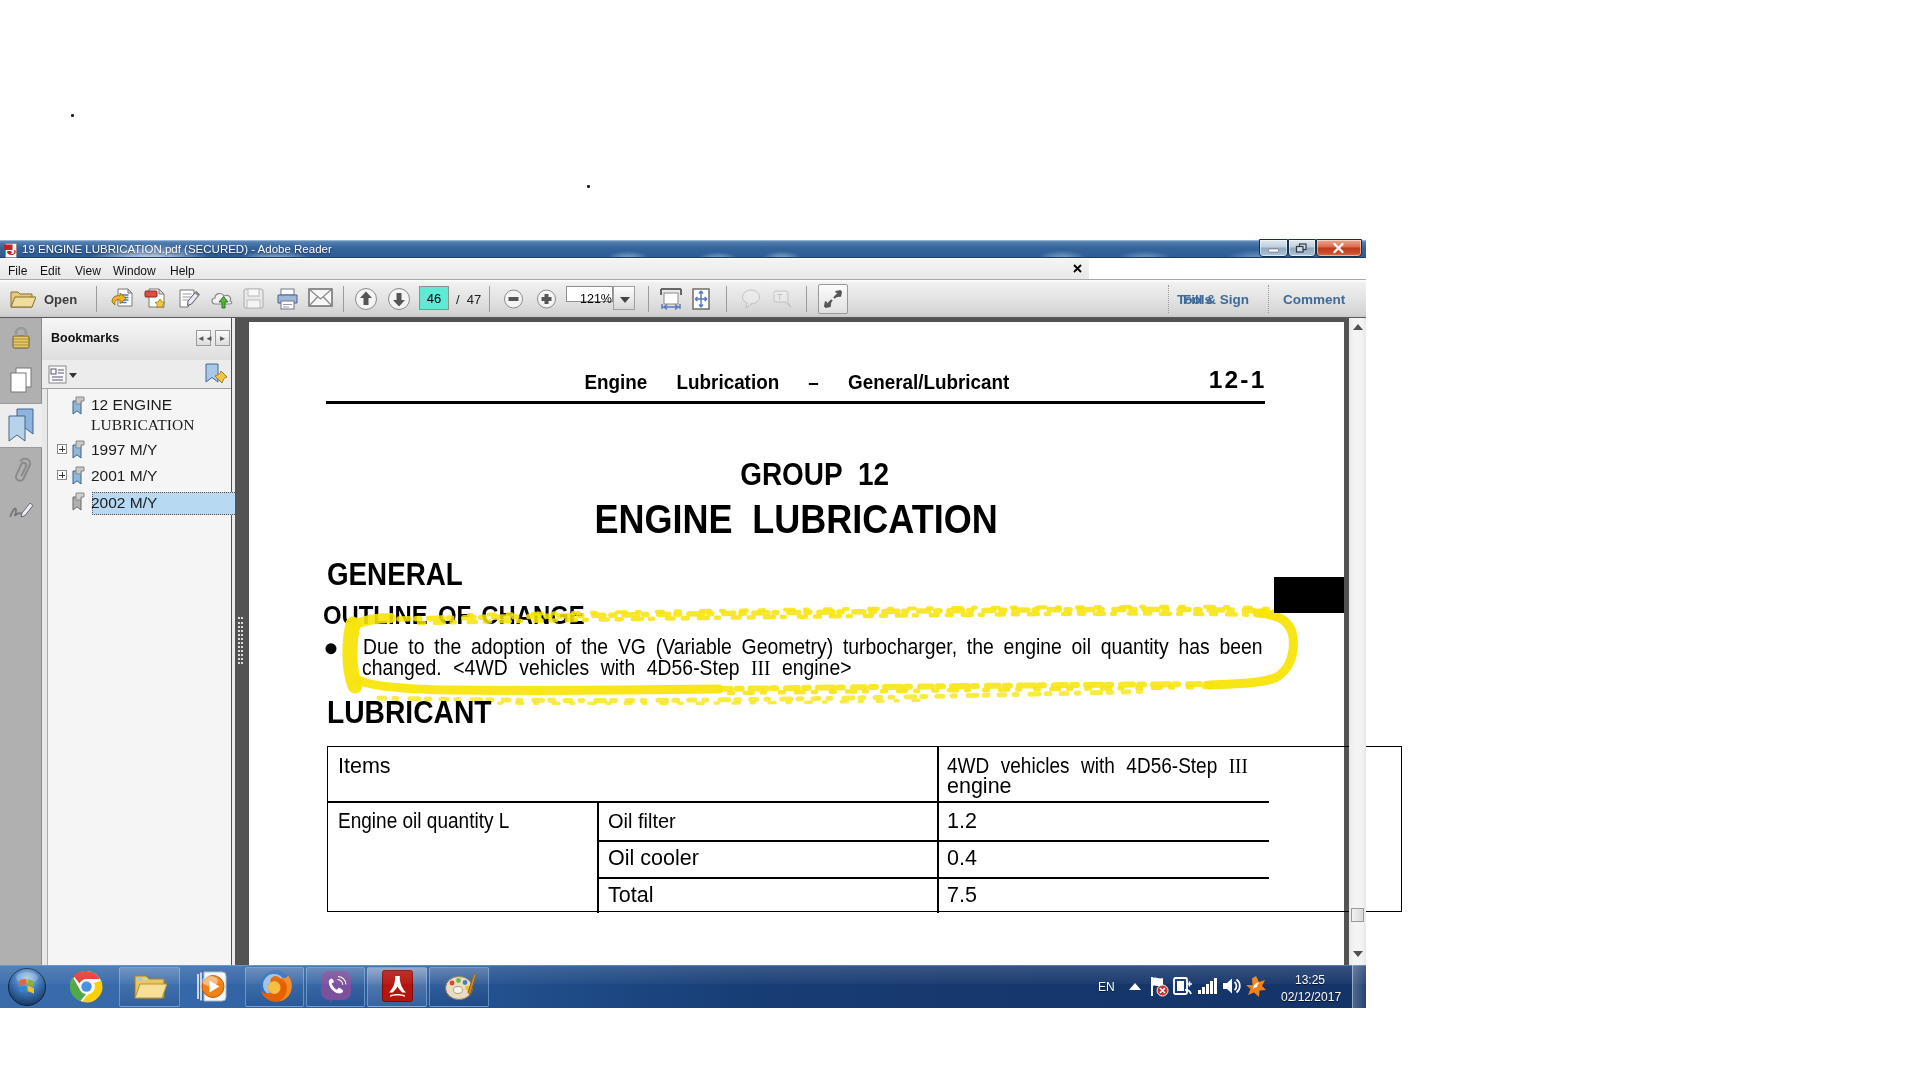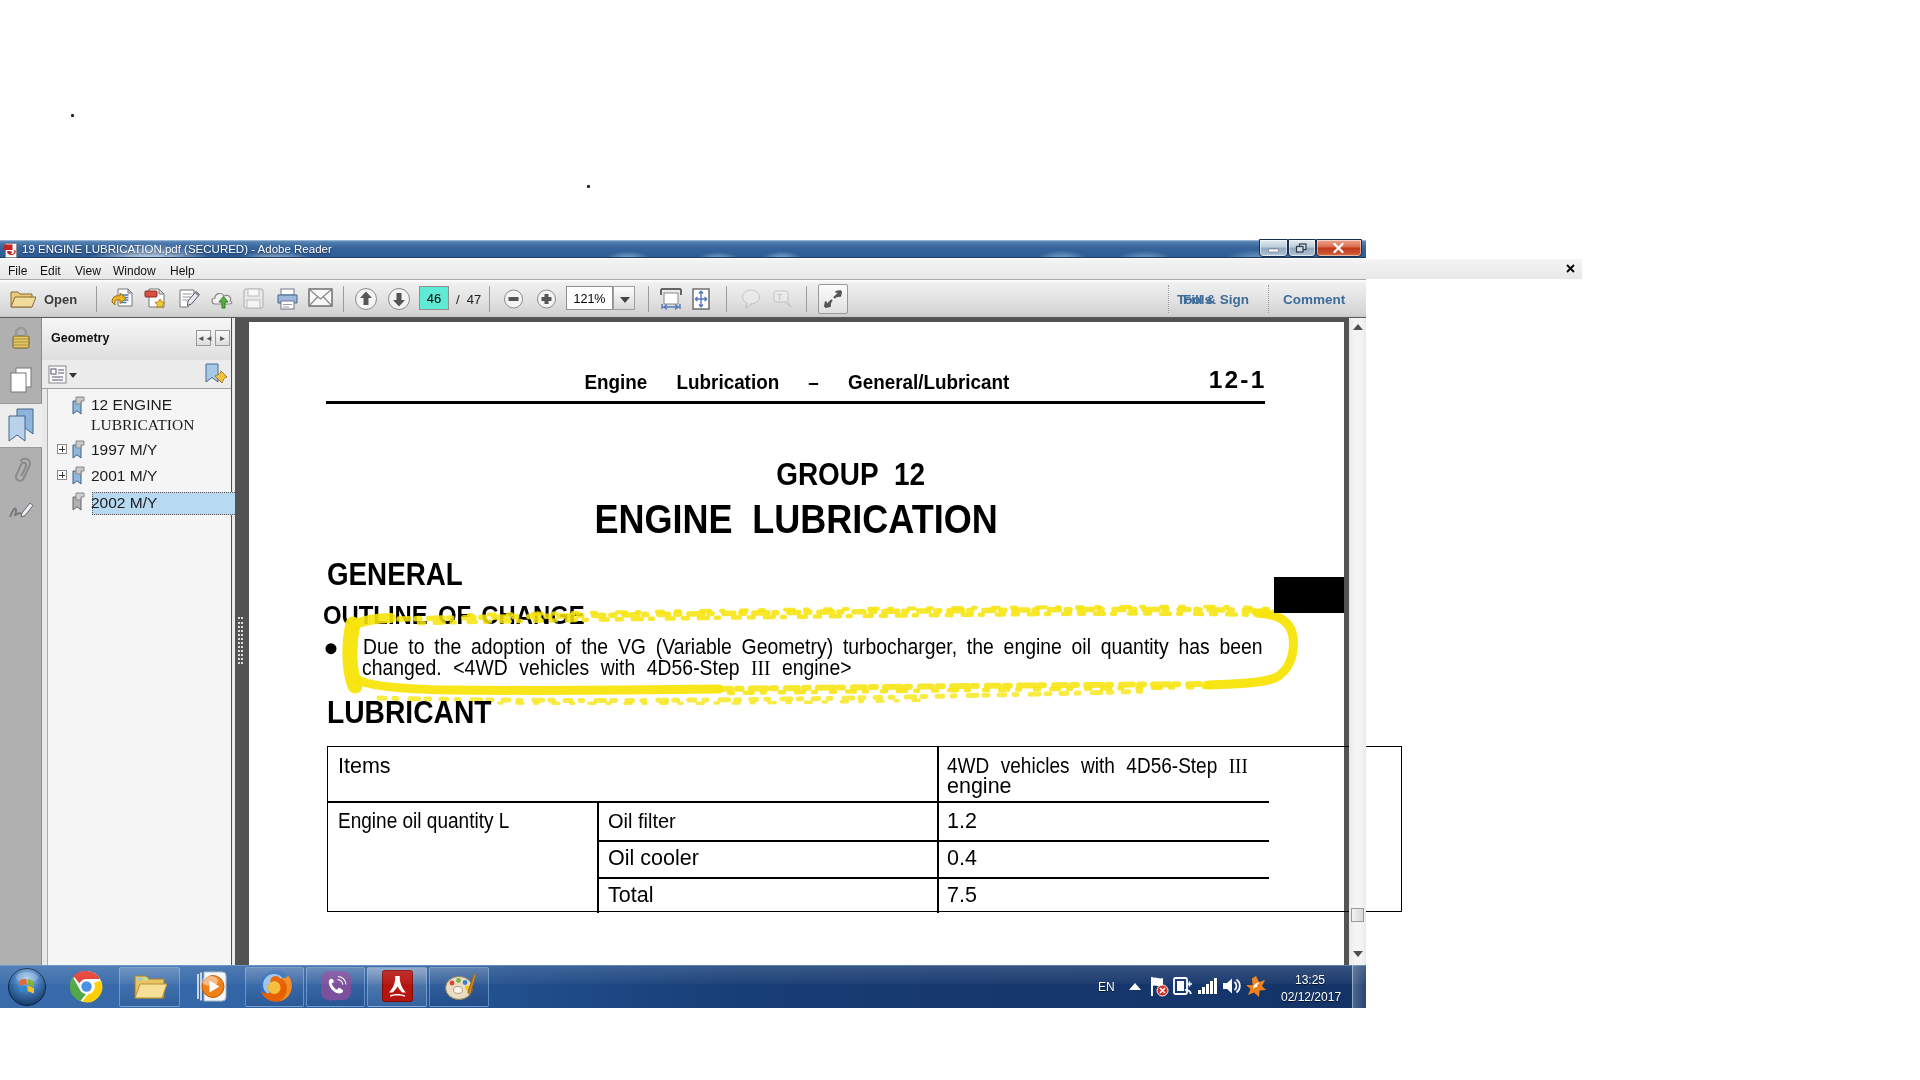--- a/index.html
+++ b/index.html
@@ -22,36 +22,36 @@
     border-bottom:1px solid #1d3c63; }
   #titletext { position:absolute; left:22px; top:3px; font-size:11.5px; color:#fff; white-space:pre; text-shadow:0 1px 2px rgba(0,0,30,.6); }
   
   .winbtn { position:absolute; top:-1px; height:18px; border:1px solid #16304f; border-radius:0 0 4px 4px;
     background:linear-gradient(180deg,#e2eaf2 0%,#bfcfdd 42%,#93aac0 52%,#a7bcd0 88%,#c2d4e4 100%); box-shadow:inset 0 0 0 1px rgba(255,255,255,.5); }
   #btnmin { left:1259px; width:29px; }
   #btnmax { left:1288px; width:28px; }
   #btncls { left:1316px; width:46px; background:linear-gradient(180deg,#eda690 0%,#dd7152 40%,#c23a1b 52%,#c94f2e 80%,#d96f46 100%); }
 
   
-  #menubar { position:absolute; left:0; top:19px; width:1582px; height:20px; background:linear-gradient(180deg,#f4f4f4,#e8e8e8); font-size:12px; color:#111; }
+  #menubar { position:absolute; left:0; top:19px; width:1089px; height:20px; background:linear-gradient(180deg,#f4f4f4,#e8e8e8); font-size:12px; color:#111; }
   .mitem { position:absolute; top:4.5px; }
   
 
   
   #toolbar { position:absolute; left:0; top:39px; width:1366px; height:39px;
     background:linear-gradient(180deg,#ffffff 0%,#f0f0f0 8%,#e2e2e2 55%,#d3d3d3 92%,#c8c8c8 100%);
     border-top:1px solid #a8a8a8; border-bottom:1px solid #5a5a5a; }
   .tsep { position:absolute; top:46px; width:1px; height:26px; background:#9b9b9b; }
   .tsepd { position:absolute; top:45px; width:1px; height:28px; border-left:1px dotted #9a9a9a; }
   #openlbl { position:absolute; left:44px; top:52px; font-size:13px; font-weight:bold; color:#3c3c3c; }
   .ticon { position:absolute; top:48px; }
   .blulbl { position:absolute; top:52px; font-size:13.5px; font-weight:bold; color:#3e6b99; }
   #pagebox { position:absolute; left:419px; top:46px; width:30px; height:24px; background:#5eead4; border:1px solid #8f8f8f; font-size:13px; text-align:center; line-height:24px; color:#000; }
   #pageof { position:absolute; left:456px; top:52px; font-size:13px; color:#222; }
-  #zoombox { position:absolute; left:566px; top:46px; width:47px; height:24px; background:#fff; border:1px solid #8f8f8f; font-size:12.5px; text-align:center; line-height:24px; color:#000; }
+  #zoombox { position:absolute; left:566px; top:46px; width:47px; height:16px; background:#fff; border:1px solid #8f8f8f; font-size:12.5px; text-align:right; line-height:24px; color:#000; }
   #zoomdrop { position:absolute; left:613px; top:46px; width:22px; height:24px; border:1px solid #9f9f9f; background:linear-gradient(180deg,#fdfdfd,#d8d8d8); }
   #zoomdrop:after { content:""; position:absolute; left:6px; top:10px; border:5px solid transparent; border-top:6px solid #444; }
 
   
   #content { position:absolute; left:0; top:78px; width:1366px; height:647px; background:#4f4f4f; }
   #iconstrip { position:absolute; left:0; top:0; width:42px; height:647px; background:#b1b0b0; border-right:1px solid #8c8c8c; }
   #bmtab { position:absolute; left:0; top:85px; width:42px; height:45px; background:#ededed; border-top:1px solid #9a9a9a; border-bottom:1px solid #9a9a9a; }
   #bpanel { position:absolute; left:42px; top:0; width:189px; height:647px; background:#e9e8e8; border-right:1px solid #9a9a9a; }
   #pstrip { position:absolute; left:232px; top:0; width:3px; height:647px; background:#ebebeb; }
   #bphead { position:absolute; left:0; top:0; width:189px; height:42px; background:linear-gradient(180deg,#f7f7f7,#dedede); }
@@ -252,21 +252,21 @@
         </svg>
 
         <svg class="abs" style="left:8px; top:179px;" width="27" height="28" viewBox="0 0 27 28">
           <path d="M2 20 C6 10 8 10 8 14 C8 18 5 20 9 17 C13 14 12 19 16 15" fill="none" stroke="#777" stroke-width="1.8"></path>
           <path d="M14 16 L22 6 L25 8.5 L17 18.5 L13 20 Z" fill="#eee" stroke="#667"></path>
         </svg>
       </div>
       <div id="pstrip"></div>
       <div id="bpanel">
         <div id="bphead">
-          <span class="cap">Geometry</span>
+          <span class="cap">Bookmarks</span>
           <div class="sqbtn" style="left:154px;">◄◄</div>
           <div class="sqbtn" style="left:173px;">►</div>
         </div>
         <div id="bopts">
           <svg class="abs" style="left:6px; top:5px;" width="30" height="19" viewBox="0 0 30 19">
             <rect x="1" y="1" width="17" height="17" fill="#fafafa" stroke="#888"></rect>
             <rect x="3" y="4" width="5" height="5" fill="#fff" stroke="#557"></rect>
             <g stroke="#557" stroke-width="1.2">
               <path d="M10 5 h6 M10 8 h6 M4 12 h11 M4 15 h11"></path>
             </g>
@@ -306,21 +306,21 @@
         </div>
       </div>
       <div id="docarea">
         <div id="splitdots"></div>
         <div id="page">
 
           <div class="pg b" style="left:0; width:1095px; top:50.5px; font-size:20.5px; text-align:center;"><span style="display:inline-block; transform:scaleX(.92); word-spacing:26px;">Engine Lubrication – General/Lubricant</span></div>
           <div class="pg b" style="right:77.5px; top:46.6px; font-size:24.5px; letter-spacing:2.2px;">12-1</div>
           <div class="pg" style="left:76.5px; top:79px; width:939.5px; height:3.5px; background:#000;"></div>
 
-          <div class="pg b" style="left:0; width:1132px; top:137.6px; font-size:31px; text-align:center;margin-left:36px;"><span style="display:inline-block; transform:scaleX(.90); word-spacing:9px;">GROUP 12</span></div>
+          <div class="pg b" style="left:0; width:1132px; top:137.6px; font-size:31px; text-align:center;"><span style="display:inline-block; transform:scaleX(.90); word-spacing:9px;">GROUP 12</span></div>
           <div class="pg b" style="left:0; width:1095px; top:177px; font-size:40px; text-align:center;"><span style="display:inline-block; transform:scaleX(.90); word-spacing:11px;">ENGINE LUBRICATION</span></div>
           <div class="pg b" style="left:78px; top:237.3px; font-size:30.5px;"><span style="display:inline-block; transform:scaleX(.91); transform-origin:left;">GENERAL</span></div>
           <div class="pg b" style="left:74px; top:280.3px; font-size:26.5px;"><span style="display:inline-block; transform:scaleX(.90); transform-origin:left; word-spacing:4px;">OUTLINE OF CHANGE</span></div>
 
           <svg class="pg" style="left:0; top:0;" width="1095" height="643" viewBox="0 0 1095 643">
             <g fill="none" stroke="#f7e408" stroke-linecap="round">
 
               <path d="M104 302 C100 320 99 345 106 364" stroke-width="15" stroke-opacity="0.95"></path>
               <path d="M105 303 C116 298 128 296 142 296" stroke-width="10" stroke-opacity="0.9"></path>
 

